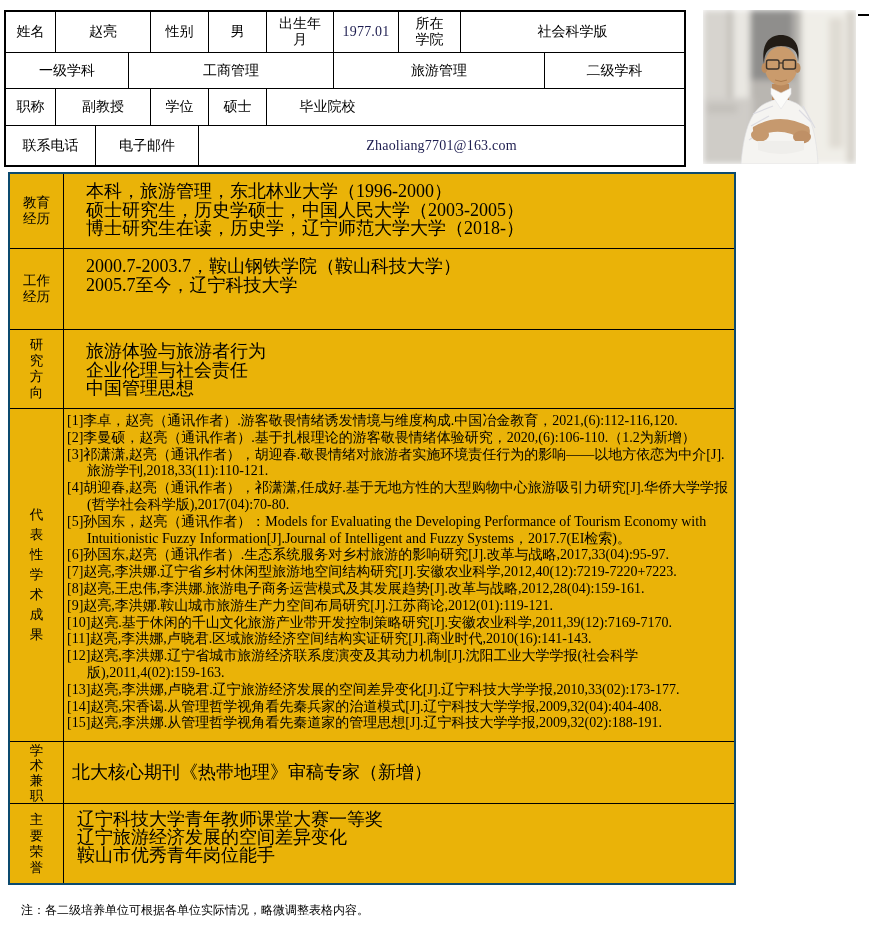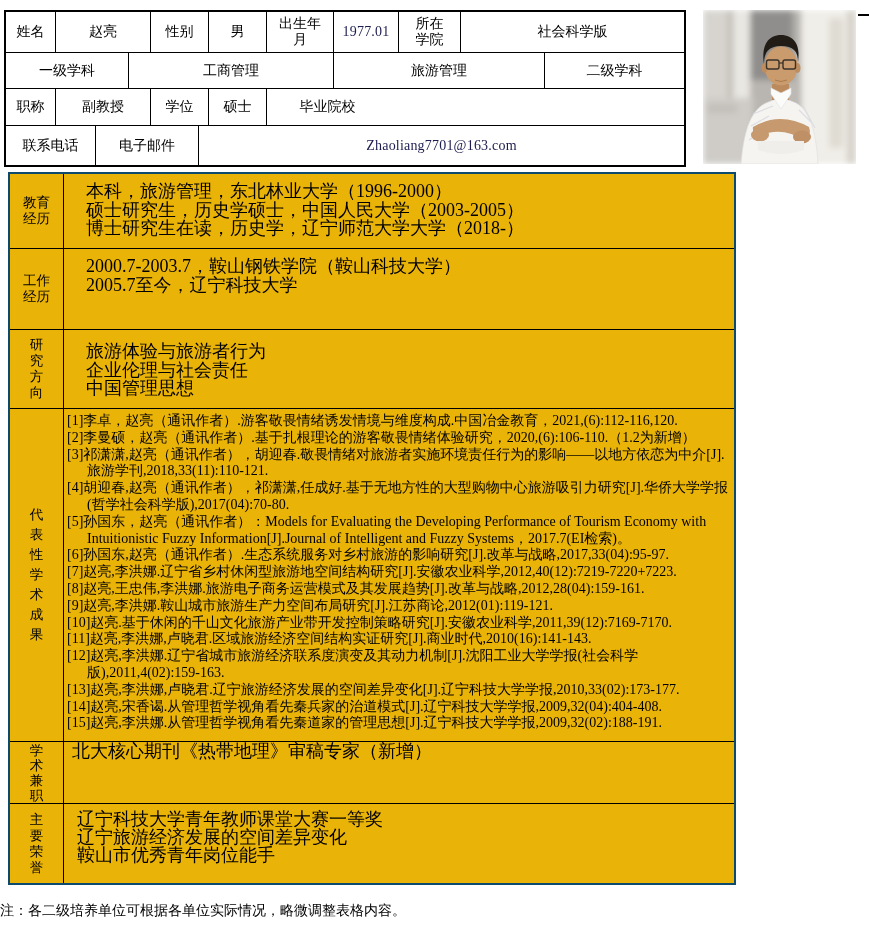--- a/index.html
+++ b/index.html
@@ -17,26 +17,26 @@
 
   
   .bottomtable{position:absolute;left:8px;top:172px;width:728px;border:2px solid #0c4a6e;box-sizing:border-box;background:#eab308;}
   .brow{display:flex;box-sizing:border-box;}
   .brow + .brow{border-top:1px solid #000;}
   .blabel{width:54px;flex:0 0 54px;border-right:1px solid #000;box-sizing:border-box;display:flex;flex-direction:column;
           align-items:center;justify-content:center;font-size:13.5px;line-height:16px;text-align:center;}
   .blabel.tight{line-height:15px;}
   .blabel.loose{line-height:20px;}
   .bcontent{flex:1;box-sizing:border-box;font-size:18px;line-height:18.5px;padding:8px 6px 0 22px;}
-  .bcontent.center-v{display:flex;flex-direction:column;padding:0 6px 0 8px;}
+  .bcontent.center-v{display:flex;flex-direction:column;justify-content:center;padding:0 6px 0 8px;}
   .bcontent.honors{padding:6px 6px 0 13px;line-height:18px;}
   .bcontent.pubs{font-size:14px;line-height:16.8px;padding:4px 5px 0 3px;}
   .pub-entry{padding-left:20px;text-indent:-20px;}
 
-  .footnote{position:absolute;left:0;top:902px;font-size:14px;}
+  .footnote{position:absolute;left:21px;top:902px;font-size:12px;}
   .stray-mark{position:absolute;left:858px;top:14px;width:11px;height:2px;background:#000;}
 
   .photo{position:absolute;left:703px;top:10px;width:153px;height:154px;overflow:hidden;}
 </style>
 </head>
 <body>
 
 <div class="page">
 
   <div class="toptable">

